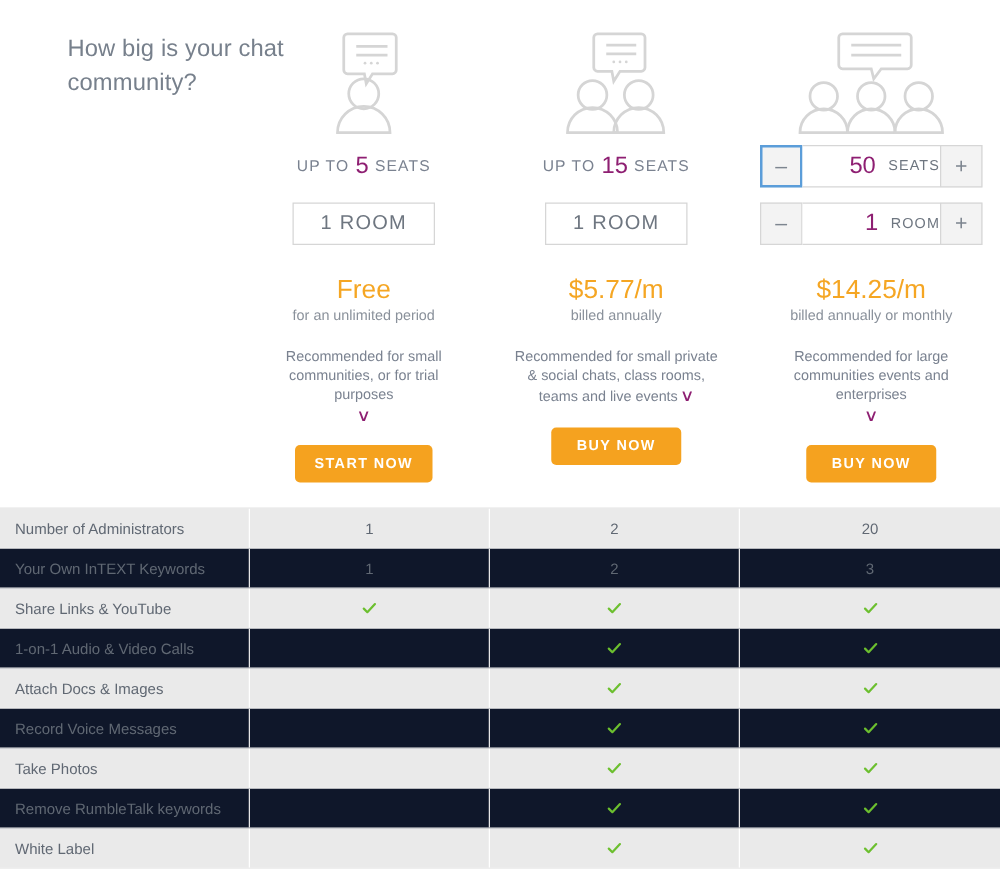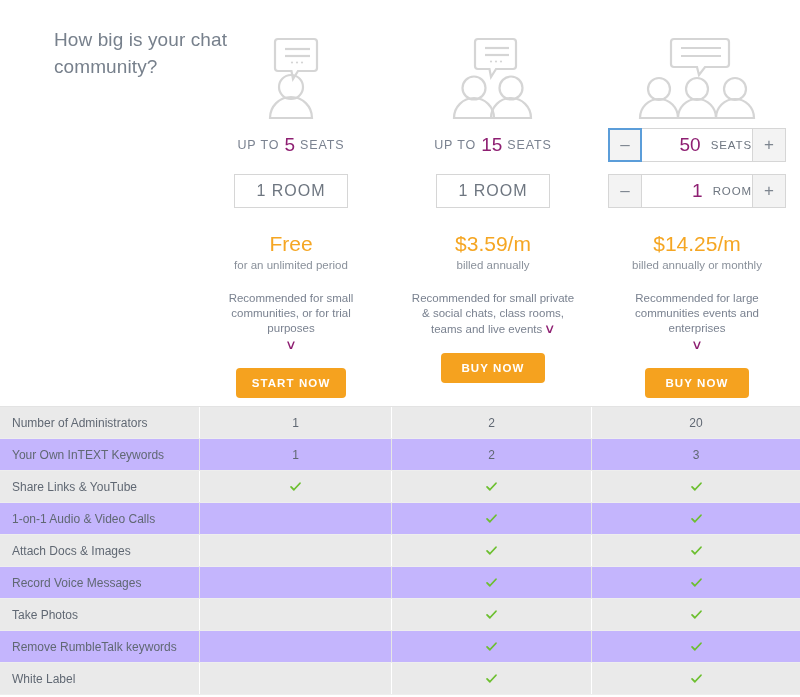--- a/index.html
+++ b/index.html
@@ -32,21 +32,21 @@
     line-height: 27px;
     color: #77808c;
     font-weight: 400;
     letter-spacing: 0.1px;
     margin-left: 36px;
   }
 
   
   .plan {
     position: absolute;
-    top: 12px;
+    top: 0;
     text-align: center;
   }
   .plan.p1 { left: 195px; width: 192px; }
   .plan.p2 { left: 396px; width: 194px; }
   .plan.p3 { left: 597px; width: 200px; }
 
   .icon-wrap {
     height: 112px;
     display: flex;
     align-items: flex-end;
@@ -206,21 +206,21 @@
     box-sizing: border-box;
   }
   .trow {
     display: flex;
     height: 32px;
     align-items: stretch;
     border-bottom: 1px solid #eeeeee;
     box-sizing: border-box;
   }
   .trow.odd  { background: #eaeaea; }
-  .trow.even { background: #c4b5fd; }
+  .trow.even { background: #0f172a; }
 
   .cell-feature {
     width: 200px;
     display: flex;
     align-items: center;
     padding-left: 12px;
     box-sizing: border-box;
     font-size: 12px;
     color: #606873;
     border-right: 1px solid #ffffff;
@@ -314,21 +314,21 @@
       <span>UP TO</span>
       <span class="num">15</span>
       <span>SEATS</span>
     </div>
 
     <div class="room-row">
       <div class="room-box">1 ROOM</div>
     </div>
 
     <div class="price-block">
-      <div class="price">$3.59/m</div>
+      <div class="price">$5.77/m</div>
       <div class="price-sub">billed annually</div>
     </div>
 
     <div class="recommend">
       <span>Recommended for small private &amp; social chats, class rooms, teams and live events</span>
       <span class="chev">∨</span>
     </div>
 
     <div class="cta-row">
       <button class="cta">BUY NOW</button>

